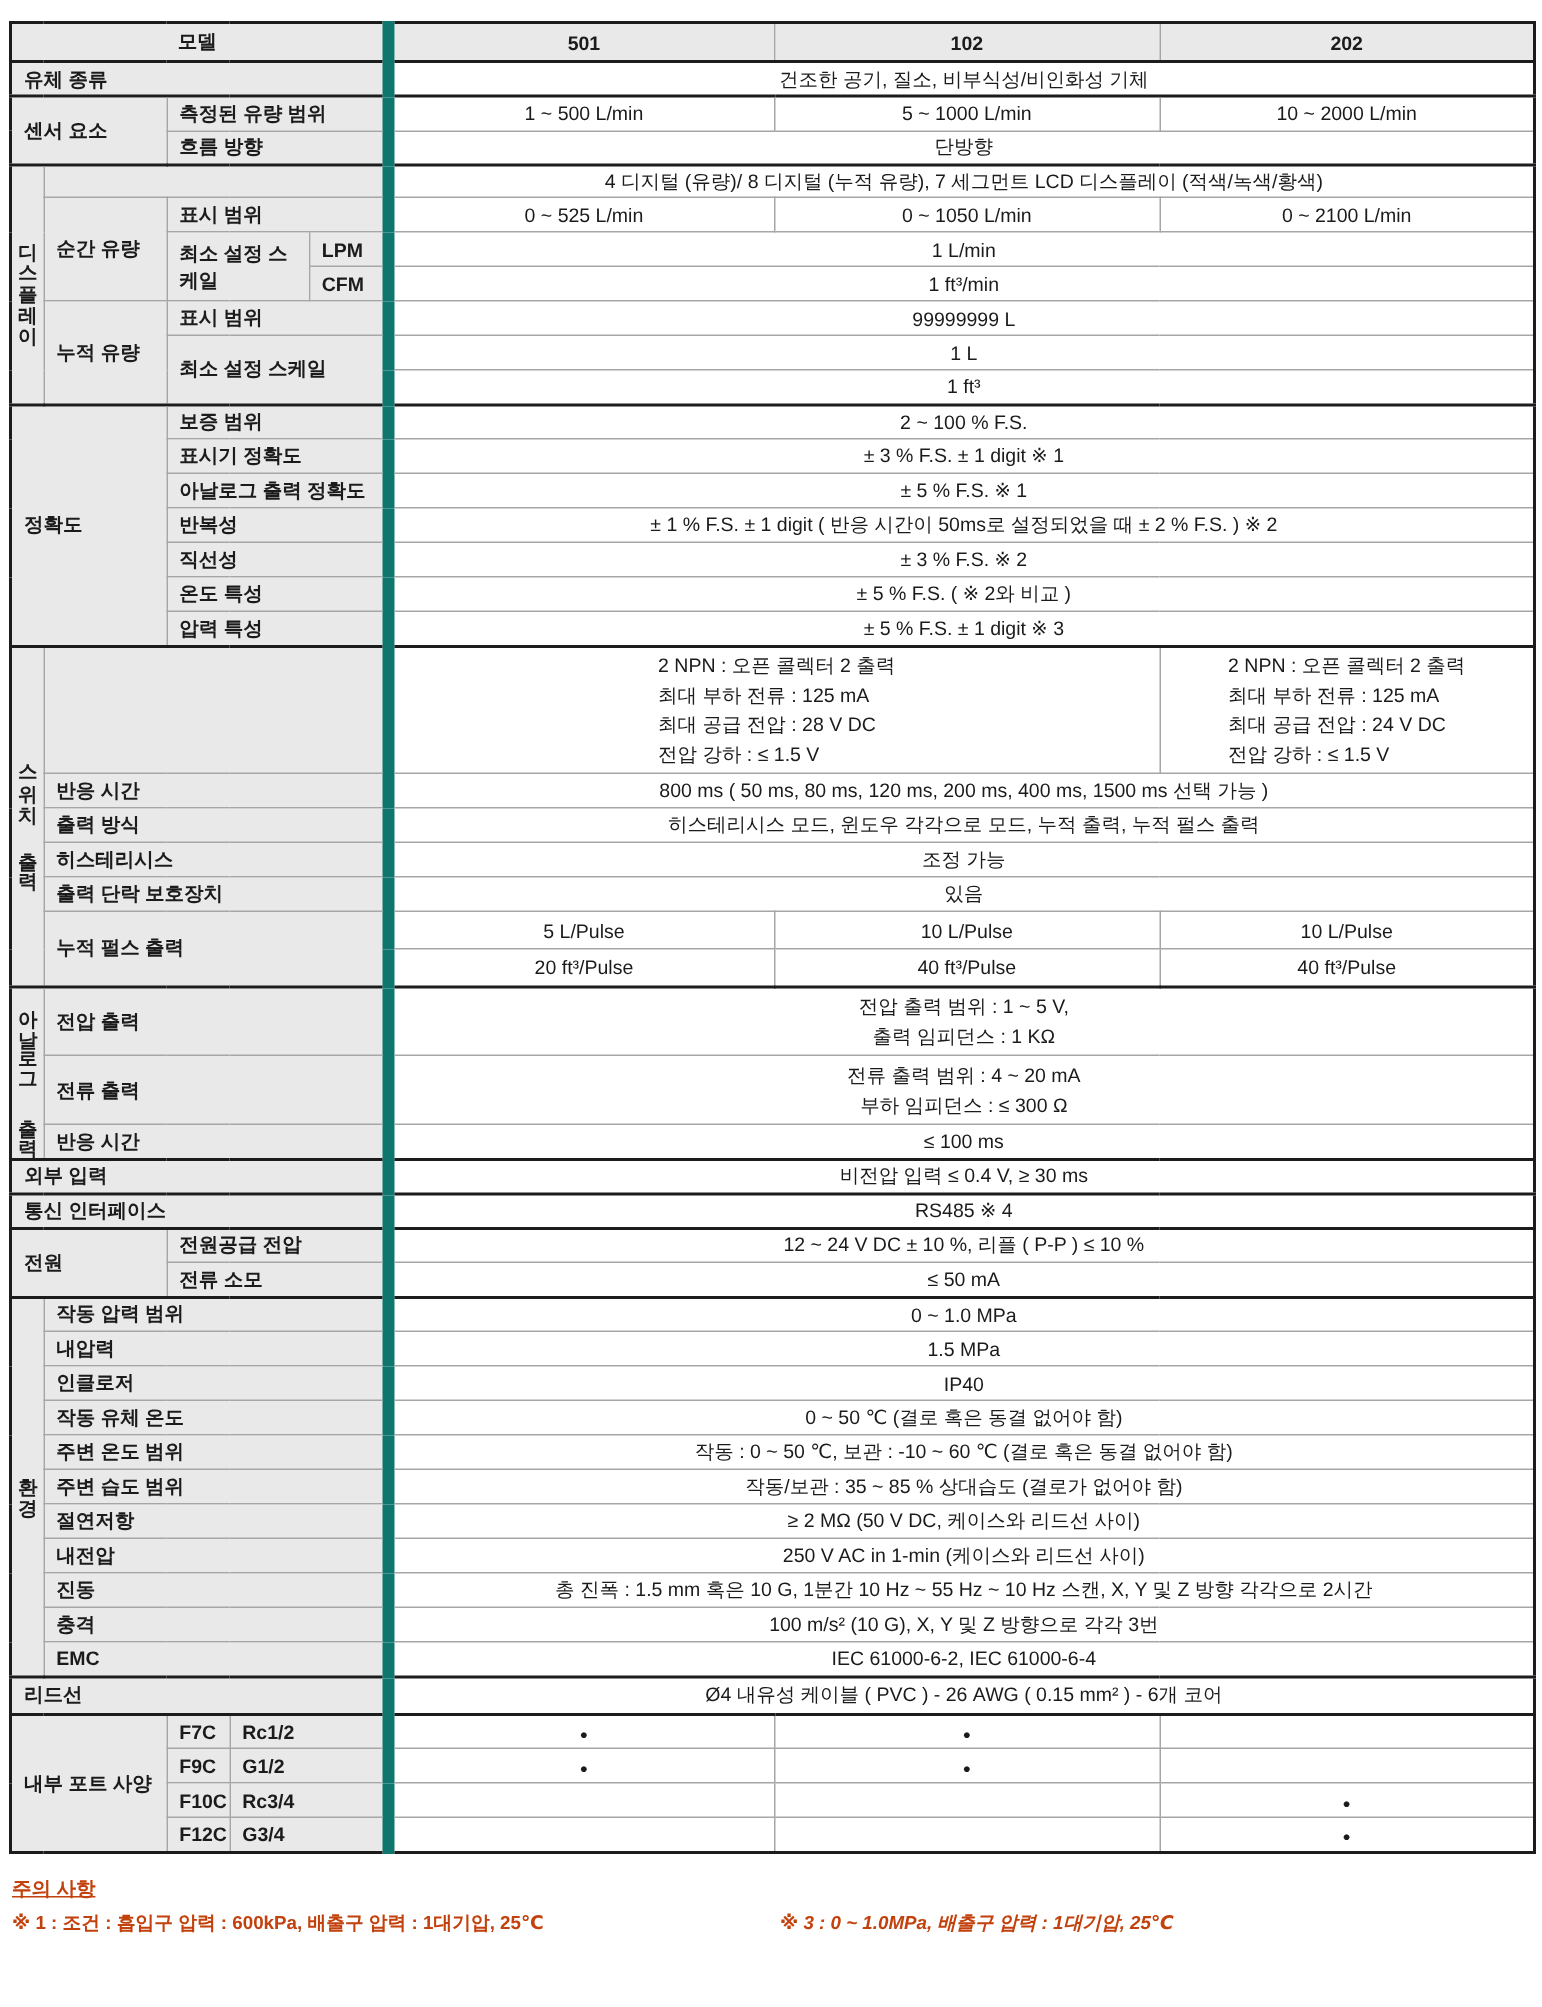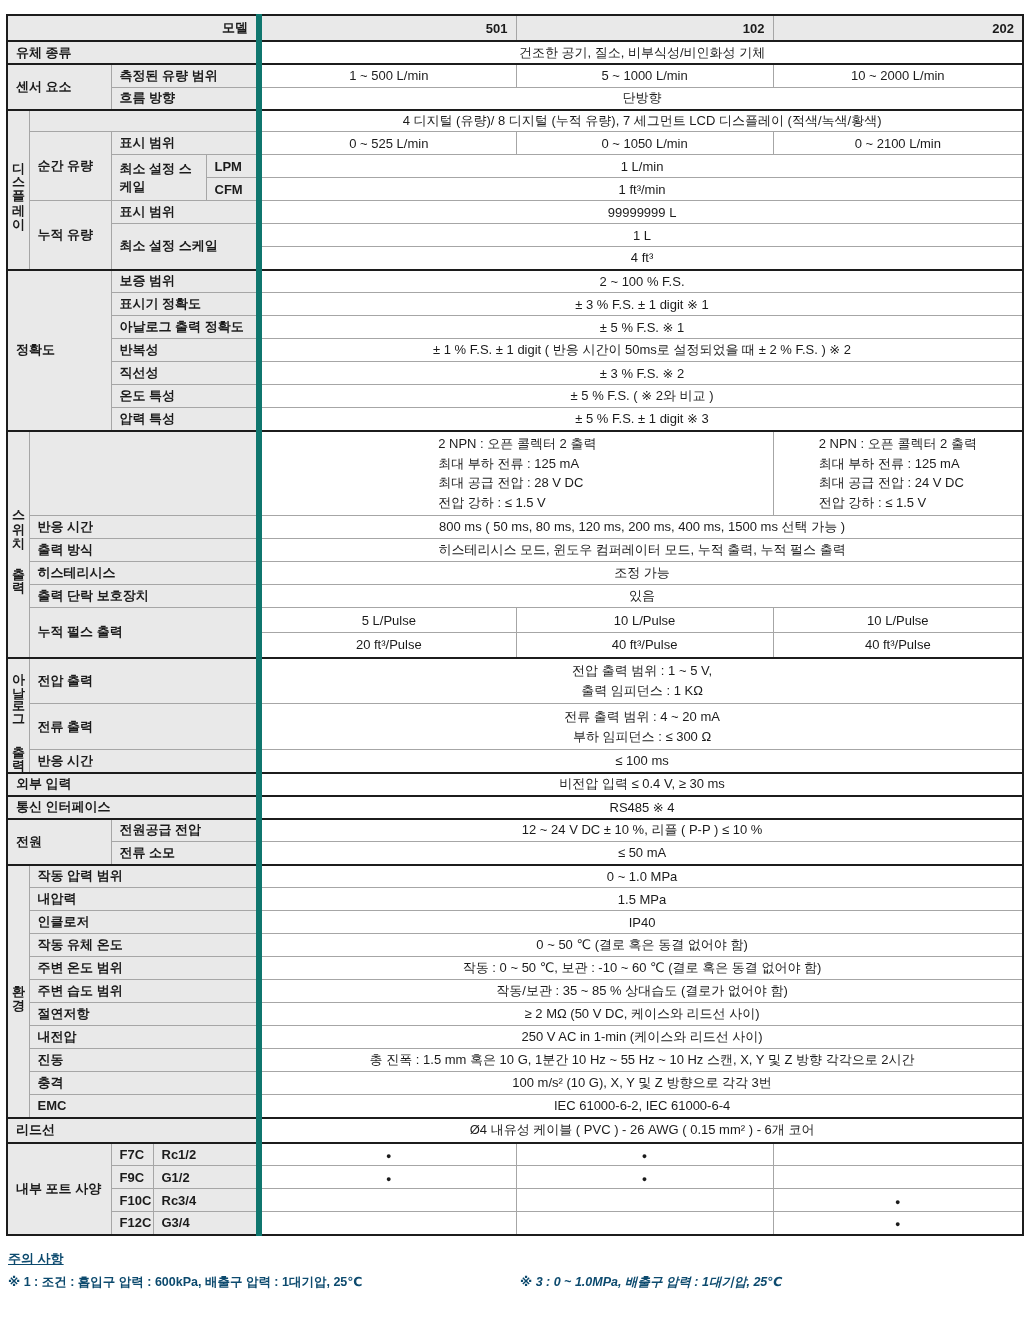--- a/index.html
+++ b/index.html
@@ -6,31 +6,31 @@
   body{width:1028px;font-family:"Liberation Sans","DejaVu Sans",sans-serif;color:#1b1b1b;}
   table.spec{border-collapse:collapse;table-layout:fixed;width:1016px;margin:14px 6px 0 6px;border:2px solid #1c1c1c;font-size:13px;}
   td{border:1px solid #a6a6a6;padding:1px 8px;vertical-align:middle;overflow:hidden;}
   tr{height:23px;}
   tr.rh26{height:26px;}
   tr.rh21{height:21px;}
   tr.rh25{height:25px;}
   tr.rh46{height:46px;}
   tr.rh85{height:85px;}
   td.lbl{background:#e9e9e9;font-weight:bold;text-align:left;}
-  td.ctr{text-align:right;}
+  td.ctr{text-align:center;}
   td.val{text-align:center;font-weight:normal;background:#ffffff;}
   tr.sec td{border-top:2px solid #1c1c1c;}
-  td.vsep{border-left:6px solid #0f766e;}
+  td.vsep{border-left:8px solid #0f766e;}
   td.vcell{background:#e9e9e9;font-weight:bold;text-align:center;padding:0;}
   .vtext{writing-mode:vertical-lr;text-orientation:upright;display:inline-block;line-height:1.05;letter-spacing:1px;}
   td.pre{white-space:pre-line;line-height:1.5;}
   td.npn{text-align:center;}
   td.npn .blk{display:inline-block;text-align:left;white-space:pre-line;line-height:1.5;}
   .dot{font-size:9px;line-height:1;}
-  .notes{margin:14px 0 0 8px;font-size:12.5px;color:#0c4a6e;}
+  .notes{margin:14px 0 0 8px;font-size:12.5px;color:#c2410c;}
   .notes-title{font-weight:bold;text-decoration:underline;font-size:13px;margin-bottom:5px;}
   .notes-cols{display:flex;align-items:center;}
   .notes-left{width:512px;}
   .notes-right{flex:1;font-style:italic;}
   .note-line{font-weight:bold;line-height:1.45;}
 </style>
 </head>
 <body>
 
 <table class="spec">
@@ -94,21 +94,21 @@
   <tr>
     <td class="lbl" rowspan="3">누적 유량</td>
     <td class="lbl" colspan="3">표시 범위</td>
     <td class="val vsep" colspan="3">99999999 L</td>
   </tr>
   <tr>
     <td class="lbl" colspan="3" rowspan="2">최소 설정 스케일</td>
     <td class="val vsep" colspan="3">1 L</td>
   </tr>
   <tr>
-    <td class="val vsep" colspan="3">4 ft³</td>
+    <td class="val vsep" colspan="3">1 ft³</td>
   </tr>
 
   <tr class="sec">
     <td class="lbl" colspan="2" rowspan="7">정확도</td>
     <td class="lbl" colspan="3">보증 범위</td>
     <td class="val vsep" colspan="3">2 ~ 100 % F.S.</td>
   </tr>
   <tr>
     <td class="lbl" colspan="3">표시기 정확도</td>
     <td class="val vsep" colspan="3">± 3 % F.S. ± 1 digit ※ 1</td>
@@ -145,21 +145,21 @@
 최대 부하 전류 : 125 mA
 최대 공급 전압 : 24 V DC
 전압 강하 : ≤ 1.5 V</div></td>
   </tr>
   <tr>
     <td class="lbl" colspan="4">반응 시간</td>
     <td class="val vsep" colspan="3">800 ms ( 50 ms, 80 ms, 120 ms, 200 ms, 400 ms, 1500 ms 선택 가능 )</td>
   </tr>
   <tr>
     <td class="lbl" colspan="4">출력 방식</td>
-    <td class="val vsep" colspan="3">히스테리시스 모드, 윈도우 컴퍼레이터 모드, 누적 출력, 누적 펄스 출력</td>
+    <td class="val vsep" colspan="3">히스테리시스 모드, 윈도우 각각으로 모드, 누적 출력, 누적 펄스 출력</td>
   </tr>
   <tr>
     <td class="lbl" colspan="4">히스테리시스</td>
     <td class="val vsep" colspan="3">조정 가능</td>
   </tr>
   <tr>
     <td class="lbl" colspan="4">출력 단락 보호장치</td>
     <td class="val vsep" colspan="3">있음</td>
   </tr>
   <tr class="rh25">

